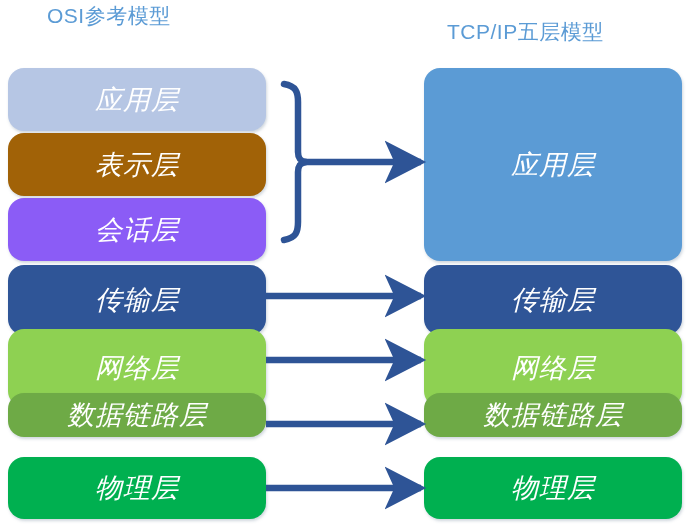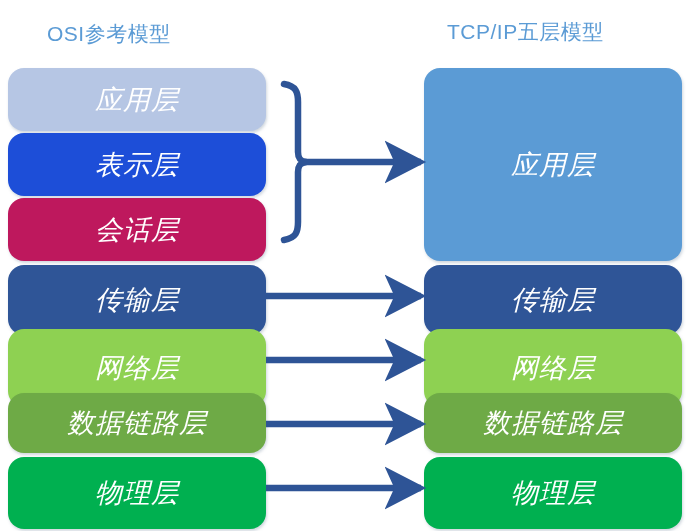--- a/index.html
+++ b/index.html
@@ -12,21 +12,21 @@
   }
   #stage{position:absolute;left:0;top:0;width:689px;height:531px;}
 
   .col-title{
     position:absolute;
     font-size:21px;
     color:#5b9bd5;
     white-space:nowrap;
     letter-spacing:0.5px;
   }
-  #title-osi{left:47px;top:20px;}
+  #title-osi{left:47px;top:2px;}
   #title-tcp{left:447px;top:18px;}
 
   .layer{
     position:absolute;
     border-radius:16px;
     display:flex;
     align-items:center;
     justify-content:center;
     color:#ffffff;
     font-size:27px;
@@ -39,38 +39,38 @@
 
   
   .left{left:8px;width:258px;}
   .right{left:424px;width:258px;}
 
   .r1{top:68px;height:63px;}
   .r2{top:133px;height:63px;}
   .r3{top:198px;height:63px;}
   .r4{top:265px;height:70px;}
   .r5{top:329px;height:78px;}
-  .r6{top:393px;height:60px;}
-  .r7{top:457px;height:72px;}
+  .r6{top:393px;height:44px;}
+  .r7{top:457px;height:62px;}
 
   .app-tall{top:68px;height:193px;}
 
   svg#links{position:absolute;left:0;top:0;width:689px;height:531px;pointer-events:none;}
 </style>
 </head>
 <body>
 
 <div id="stage">
 
   <div class="col-title" id="title-osi" style="color: rgb(91, 155, 213);">OSI参考模型</div>
   <div class="col-title" id="title-tcp" style="color: rgb(91, 155, 213);">TCP/IP五层模型</div>
 
   <div class="layer left r1" style="background: rgb(182, 198, 228);">应用层</div>
-  <div class="layer left r2" style="background: #1d4ed8;">表示层</div>
-  <div class="layer left r3" style="background: #be185d;">会话层</div>
+  <div class="layer left r2" style="background: #a16207;">表示层</div>
+  <div class="layer left r3" style="background: #8b5cf6;">会话层</div>
   <div class="layer left r4" style="background: rgb(47, 85, 151);">传输层</div>
   <div class="layer left r5" style="background: rgb(142, 209, 82);">网络层</div>
   <div class="layer left r6" style="background: rgb(110, 170, 70);">数据链路层</div>
   <div class="layer left r7" style="background: rgb(0, 176, 80);">物理层</div>
 
   <div class="layer right app-tall tall" style="background: rgb(91, 155, 213);">应用层</div>
   <div class="layer right r4" style="background: rgb(47, 85, 151);">传输层</div>
   <div class="layer right r5" style="background: rgb(142, 209, 82);">网络层</div>
   <div class="layer right r6" style="background: rgb(110, 170, 70);">数据链路层</div>
   <div class="layer right r7" style="background: rgb(0, 176, 80);">物理层</div>

